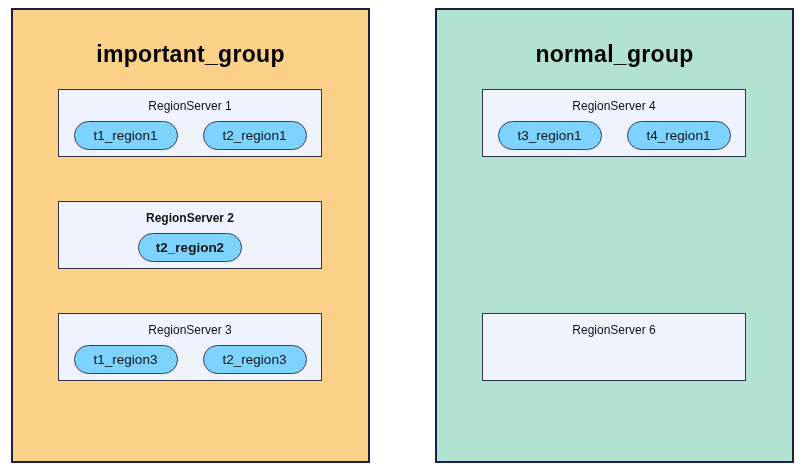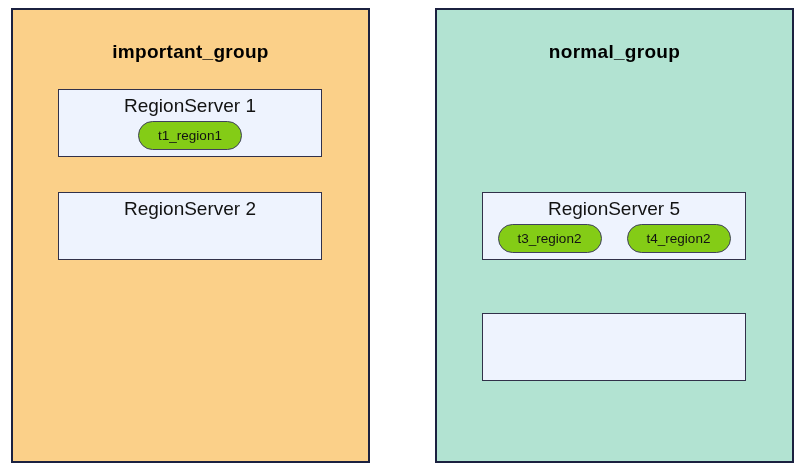--- a/index.html
+++ b/index.html
@@ -24,97 +24,107 @@
     box-sizing: border-box;
   }
   .group-important { left: 11px; }
   .group-normal  { left: 435px; }
   .group-title {
     position: absolute;
     top: 31px;
     left: 0;
     width: 100%;
     text-align: center;
-    font-size: 19px;
+    font-size: 23px;
     font-weight: bold;
     color: #000000;
     letter-spacing: 0.3px;
   }
   .server {
     position: absolute;
     left: 45px;
     width: 264px;
     height: 68px;
     background: #eef3fe;
     border: 1px solid #31314a;
     box-sizing: border-box;
     text-align: center;
   }
   .server-1 { top: 79px; }
-  .server-2 { top: 182px; }
+  .server-2 { top: 191px; font-weight: bold; }
   .server-3 { top: 303px; }
   .server-title {
     margin-top: 8px;
-    font-size: 19px;
+    font-size: 12px;
     line-height: 16px;
     color: #121212;
   }
   .regions {
     display: flex;
     justify-content: center;
     gap: 25px;
     margin-top: 7px;
   }
   .region {
     width: 104px;
     height: 29px;
     line-height: 27px;
-    background: #84cc16;
+    background: #7dd3fc;
     border: 1px solid #40405e;
     border-radius: 14.5px;
     box-sizing: border-box;
     font-size: 13.5px;
     color: #121212;
     text-align: center;
   }
 </style>
 </head>
 <body>
 
 <div class="canvas">
 
   <div class="group group-important" style="background-color: rgb(251, 208, 137);">
     <div class="group-title">important_group</div>
 
     <div class="server server-1">
       <div class="server-title">RegionServer 1</div>
       <div class="regions">
         <div class="region">t1_region1</div>
+        <div class="region">t2_region1</div>
       </div>
     </div>
 
     <div class="server server-2">
       <div class="server-title">RegionServer 2</div>
       <div class="regions">
+        <div class="region">t2_region2</div>
       </div>
     </div>
 
+    <div class="server server-3">
+      <div class="server-title">RegionServer 3</div>
+      <div class="regions">
+        <div class="region">t1_region3</div>
+        <div class="region">t2_region3</div>
+      </div>
+    </div>
   </div>
 
   <div class="group group-normal" style="background-color: rgb(178, 227, 210);">
     <div class="group-title">normal_group</div>
 
-
-    <div class="server server-2">
-      <div class="server-title">RegionServer 5</div>
+    <div class="server server-1">
+      <div class="server-title">RegionServer 4</div>
       <div class="regions">
-        <div class="region">t3_region2</div>
-        <div class="region">t4_region2</div>
+        <div class="region">t3_region1</div>
+        <div class="region">t4_region1</div>
       </div>
     </div>
 
+
     <div class="server server-3">
+      <div class="server-title">RegionServer 6</div>
       <div class="regions">
       </div>
     </div>
   </div>
 
 </div>
 
 </body></html>

